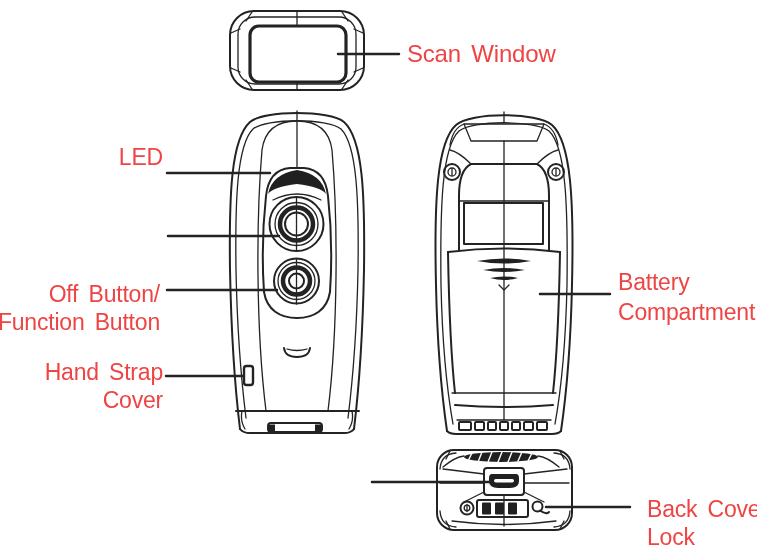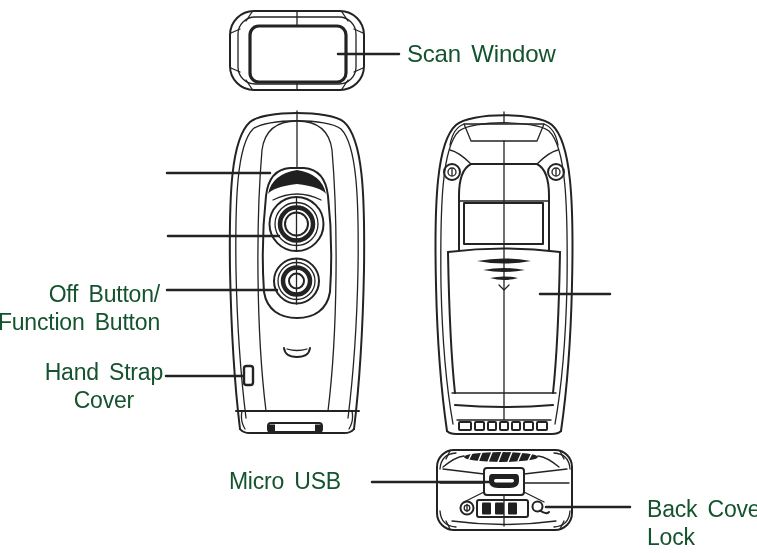--- a/index.html
+++ b/index.html
@@ -13,30 +13,30 @@
   }
   .art .w1{stroke-width:1.3;}
   .art .w3{stroke-width:2.5;}
   .art .w4{stroke-width:3.2;}
   .art .ring{stroke-width:4.5;}
   .art .f{fill:#202020;stroke:none;}
   .art .wf{stroke:#ffffff;stroke-width:1.4;}
   .art .wfill{fill:#ffffff;stroke:none;}
   .art .hole{fill:#ffffff;stroke:#232323;stroke-width:2.4;}
   .label{
-    position:absolute;font-size:23px;line-height:28px;color:#14532d;
+    position:absolute;font-size:23px;line-height:28px;color:#ef4444;
     letter-spacing:-0.2px;word-spacing:4px;white-space:nowrap;
   }
   .label .ln{display:block;}
   .r{text-align:right;}
   #lbl-scan-window{left:407px;top:40px;font-size:24px;}
   #lbl-led{right:594px;top:143px;}
   #lbl-power{right:595px;top:211px;}
   #lbl-off{right:597px;top:280px;}
-  #lbl-strap{right:594px;top:358px;text-align:center;}
+  #lbl-strap{right:594px;top:358px;}
   #lbl-battery{left:618px;top:267px;line-height:30px;}
   #lbl-usb{right:416px;top:467px;}
   #lbl-lock{left:647px;top:495px;}
 </style>
 </head>
 <body>
 
 <div class="stage">
 
   <svg class="art" width="757" height="553" viewBox="0 0 757 553">
@@ -195,38 +195,42 @@
       <path class="w3" d="M372,482 L491,482"></path>
       <path class="w3" d="M546,507 L630,507"></path>
     </g>
   </svg>
 
   <div class="label" id="lbl-scan-window">
     <span class="ln">Scan Window</span>
   </div>
 
   <div class="label r" id="lbl-led">
+    <span class="ln">LED</span>
   </div>
 
   <div class="label r" id="lbl-power">
   </div>
 
   <div class="label r" id="lbl-off">
     <span class="ln">Off Button/</span>
     <span class="ln">Function Button</span>
   </div>
 
   <div class="label r" id="lbl-strap">
     <span class="ln">Hand Strap</span>
     <span class="ln">Cover</span>
   </div>
 
+  <div class="label" id="lbl-battery">
+    <span class="ln">Battery</span>
+    <span class="ln">Compartment</span>
+  </div>
 
   <div class="label r" id="lbl-usb">
-    <span class="ln">Micro USB</span>
   </div>
 
   <div class="label" id="lbl-lock">
     <span class="ln">Back Cover</span>
     <span class="ln">Lock</span>
   </div>
 
 </div>
 
 </body></html>

